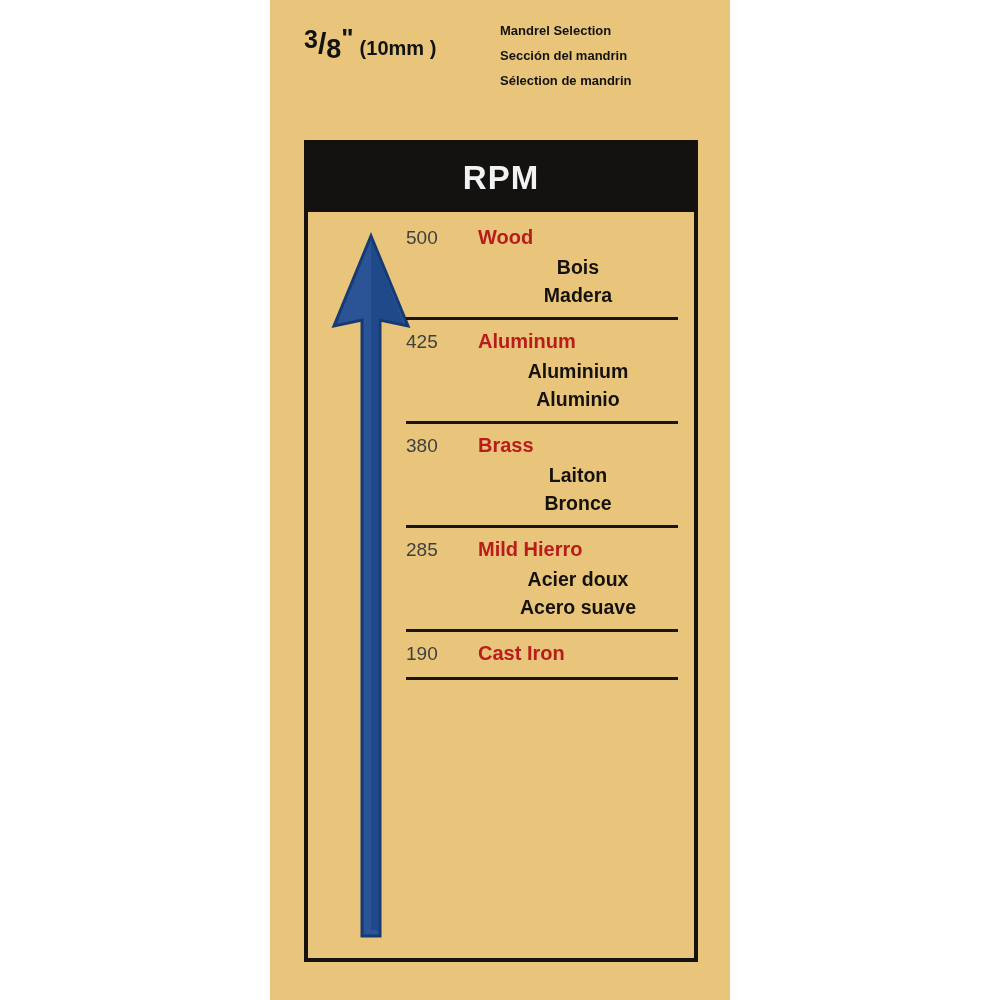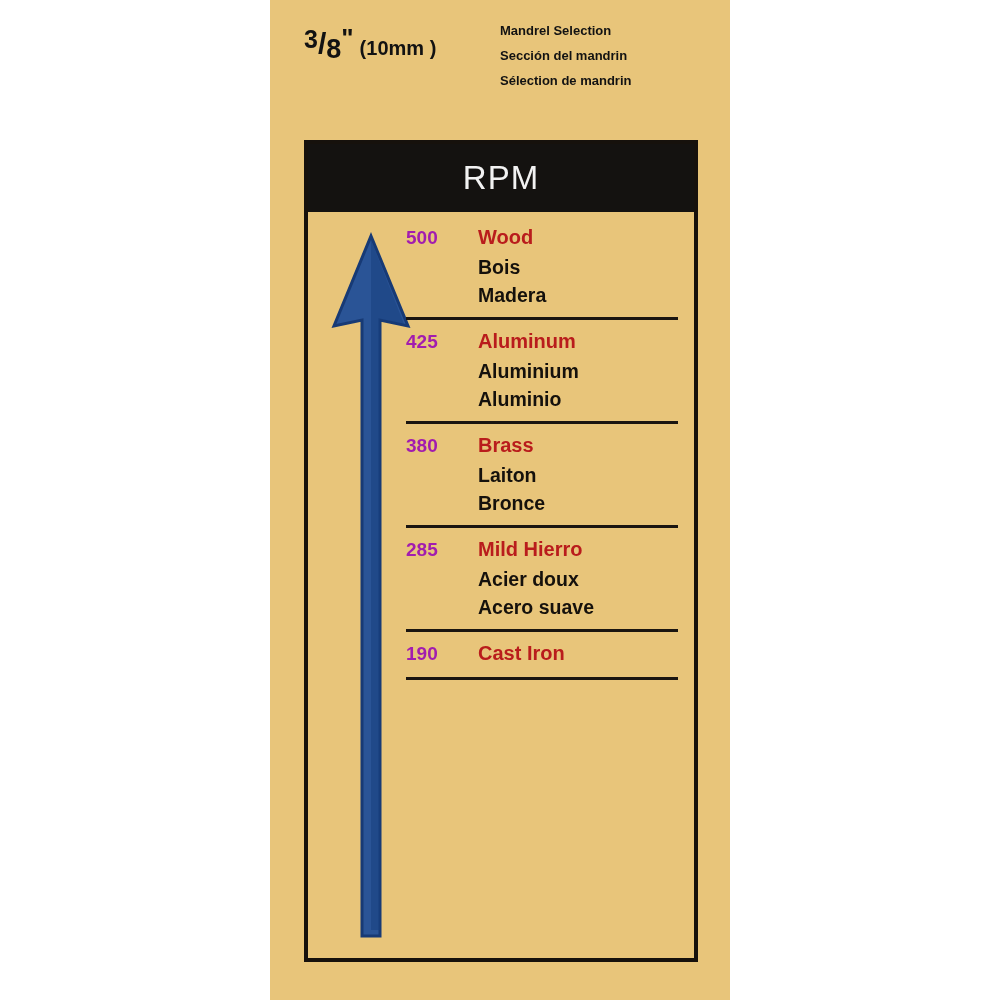--- a/index.html
+++ b/index.html
@@ -100,21 +100,21 @@
     top: 0;
     width: 100%;
     height: 68px;
     background: #141210;
     display: flex;
     align-items: center;
     justify-content: center;
   }
   .rpm-bar .rpm-text {
     color: #f2f2f2;
-    font-weight: normal;
+    font-weight: bold;
     font-size: 33px;
     letter-spacing: 1px;
   }
 
   
   .arrow {
     position: absolute;
     left: 22px;
     top: 86px;
     width: 82px;
@@ -134,41 +134,42 @@
     padding: 10px 0 8px 0;
     border-bottom: 3px solid #1a1510;
   }
   .row.last { border-bottom: none; }
   .row-head {
     display: flex;
     align-items: baseline;
   }
   .rpm-val {
     width: 72px;
-    font-weight: bold;
+    font-weight: normal;
     font-size: 19px;
-    color: #a21caf;
+    color: #404040;
     flex: 0 0 72px;
   }
   .mat-en {
     font-weight: bold;
     font-size: 20px;
     color: #b91c1c;
     white-space: nowrap;
   }
   .translations {
     margin-left: 72px;
     margin-top: 4px;
   }
   .mat-tr {
     font-weight: bold;
     font-size: 19.5px;
     color: #15110c;
     line-height: 28px;
     white-space: nowrap;
+    text-align: center;
   }
 </style>
 </head>
 <body>
 
 <div class="label-plate">
 
   <div class="header">
     <div class="size-label">
       <span class="frac">

